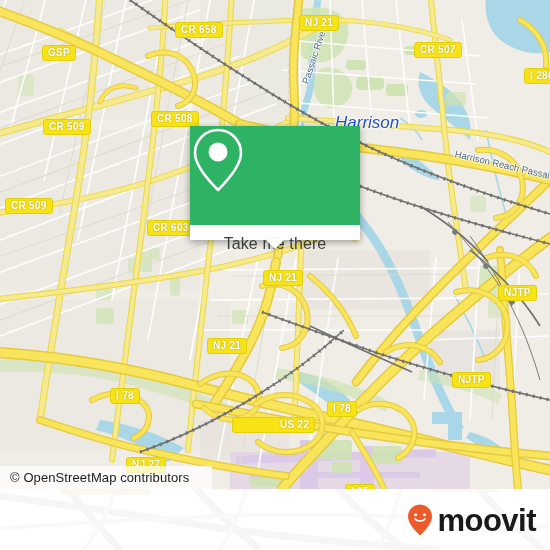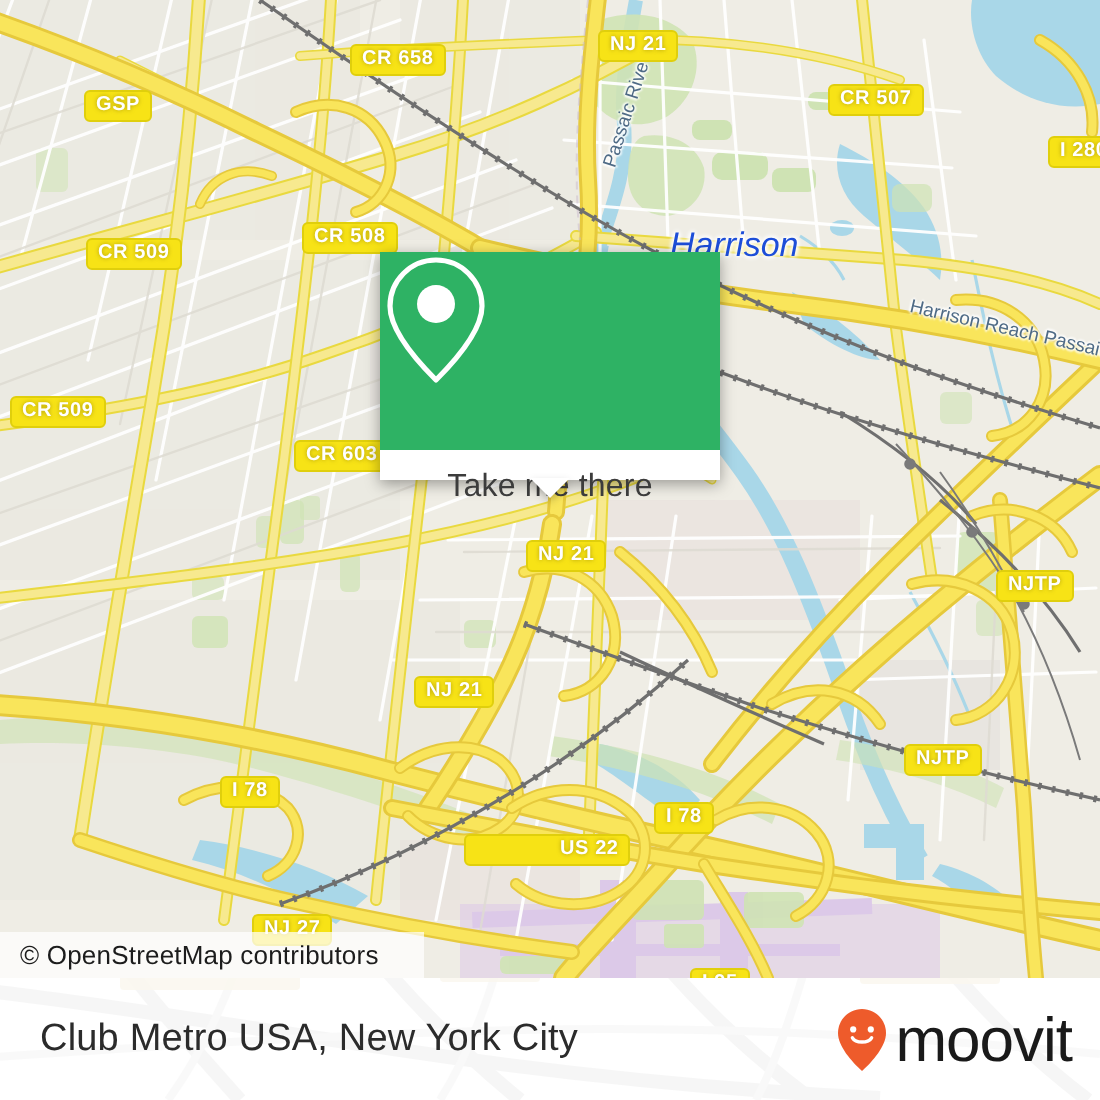--- a/index.html
+++ b/index.html
@@ -122,21 +122,21 @@
   }
   #brand {
     position: absolute; right: 14px; top: 50%;
     transform: translateY(-50%);
     display: flex; align-items: center; gap: 3px;
     z-index: 3;
   }
   #brand-word {
     font-size: 31px; color: #1a1a1a;
     letter-spacing: -.5px; line-height: 31px;
-    font-weight: 400;
+    font-weight: 700;
   }
 </style>
 </head>
 <body>
 
 <div id="root">
 
   <div id="map">
     <svg width="550" height="489" viewBox="0 0 550 489">
       <defs>
@@ -501,21 +501,20 @@
         <path d="M120 -10 C110 18 98 42 84 61"></path>
         <path d="M250 -10 C242 18 232 42 220 61"></path>
         <path d="M404 -10 C396 18 388 42 378 61"></path>
       </g>
       <g fill="#f7f2e2" opacity=".85">
         <rect x="60" y="-4" width="90" height="10" rx="2"></rect>
         <rect x="430" y="-6" width="70" height="9" rx="2"></rect>
         <rect x="220" y="-6" width="50" height="8" rx="2"></rect>
       </g>
     </svg>
-    <div id="footer-title">Club Metro USA, New York City</div>
     <div id="brand">
       <svg width="28" height="33" viewBox="0 0 28 33">
         <path d="M14 1 C20.6 1 26 6.4 26 13 C26 19.5 19.5 27 14 32
                  C8.5 27 2 19.5 2 13 C2 6.4 7.4 1 14 1 Z" fill="#ee5b2b"></path>
         <circle cx="9.6" cy="11.2" r="1.55" fill="#ffffff"></circle>
         <circle cx="18.4" cy="11.2" r="1.55" fill="#ffffff"></circle>
         <path d="M9.2 15.4 C10.8 18.2 17.2 18.2 18.8 15.4" fill="none" stroke="#ffffff" stroke-width="1.7" stroke-linecap="round"></path>
       </svg>
       <span id="brand-word">moovit</span>
     </div>

